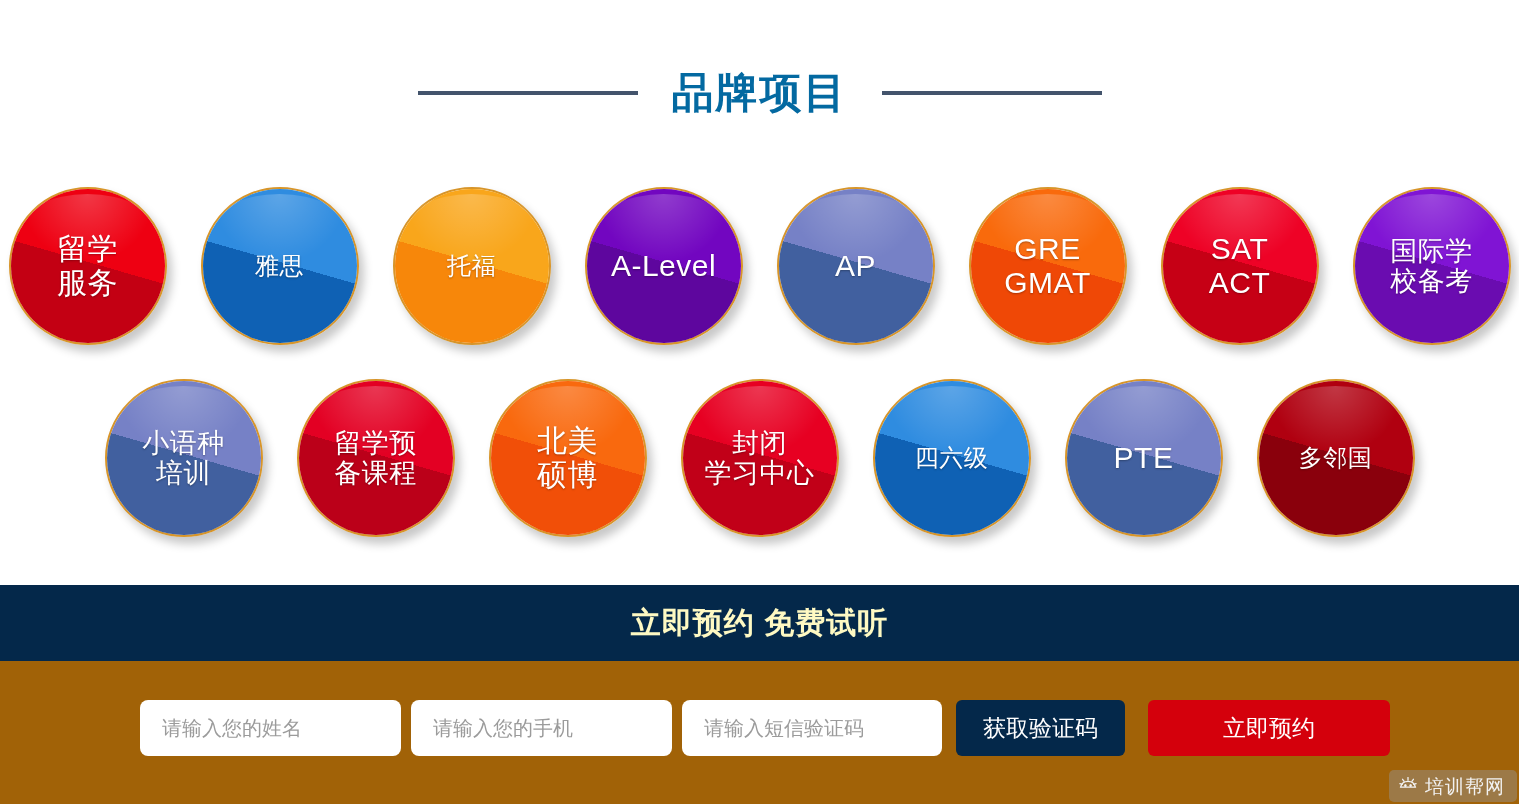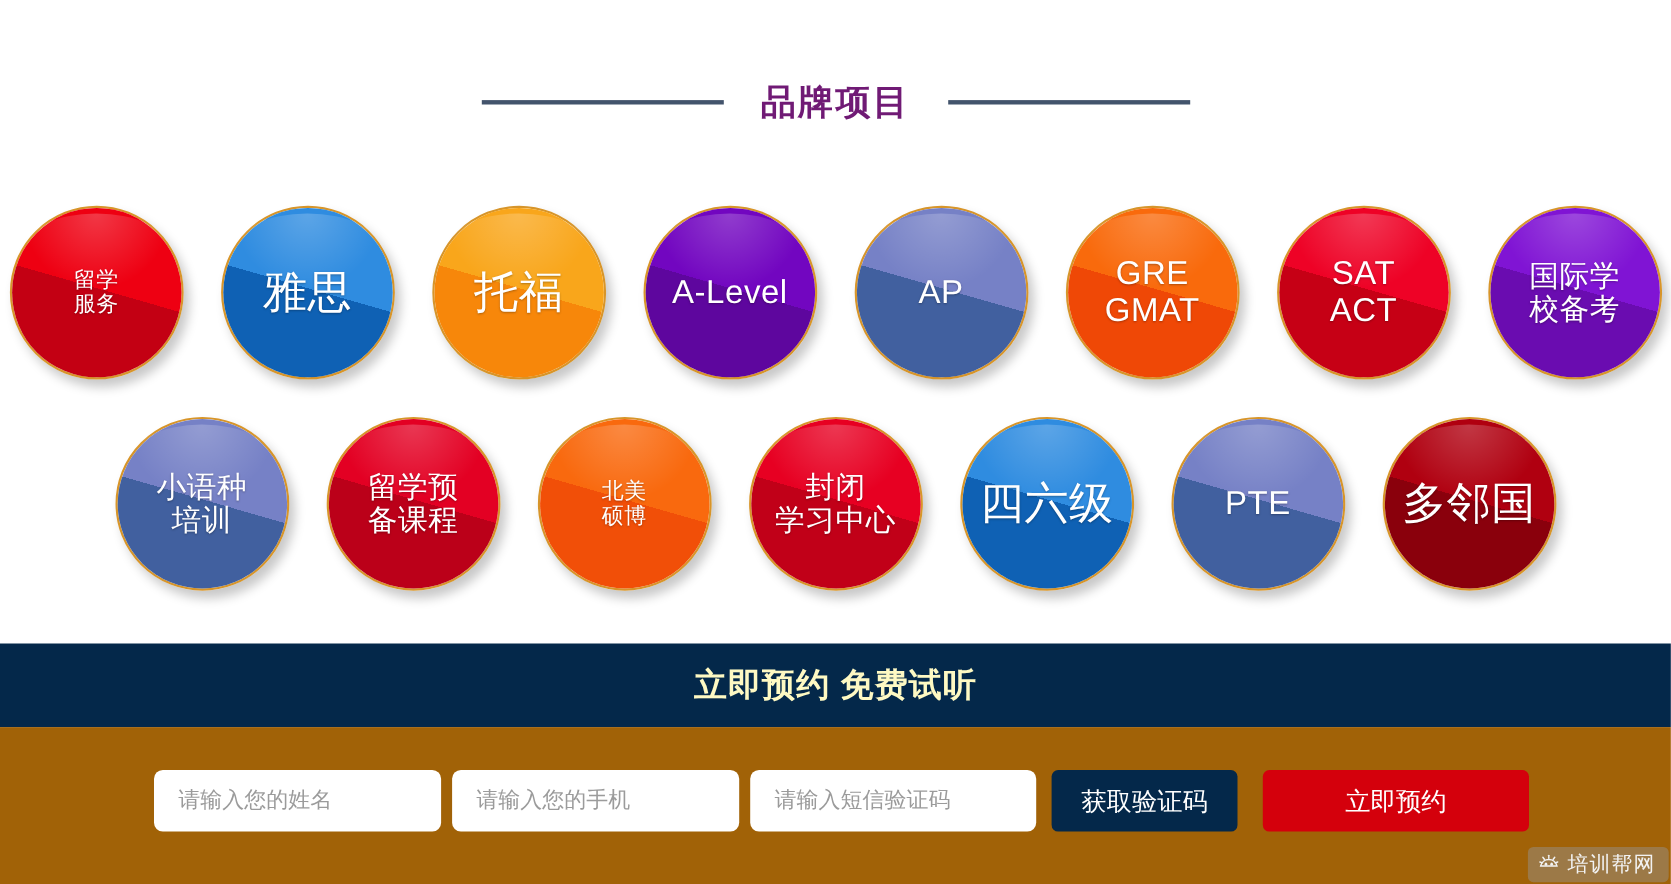--- a/index.html
+++ b/index.html
@@ -32,23 +32,23 @@
     justify-content: center;
     gap: 34px;
   }
   .heading-rule {
     width: 220px;
     height: 4px;
     background: #43546c;
     flex: none;
   }
   .heading-text {
-    font-size: 32px;
+    font-size: 42px;
     font-weight: bold;
-    color: #701a75;
+    color: #0369a1;
     letter-spacing: 2px;
     line-height: 1;
     white-space: nowrap;
   }
 
   
   .circles-area {
     position: absolute;
     left: 0;
     top: 176px;
@@ -104,26 +104,26 @@
     border-radius: 50%;
     background: radial-gradient(ellipse at 50% 0%, rgba(255,255,255,0.22), rgba(255,255,255,0) 70%);
     pointer-events: none;
   }
   .badge .label {
     position: relative;
     z-index: 3;
     color: #ffffff;
     text-align: center;
     line-height: 1.12;
-    font-size: 40px;
+    font-size: 24px;
     letter-spacing: 0.5px;
     text-shadow: 0 1px 2px rgba(0,0,0,0.30);
     white-space: nowrap;
   }
-  .badge .label.two-line { font-size: 20px; }
+  .badge .label.two-line { font-size: 30px; }
   .badge .label.small    { font-size: 27px; }
   .badge .label.latin    { font-size: 30px; letter-spacing: 0.5px; }
 
   
   .cta-banner {
     position: absolute;
     left: 0;
     top: 585px;
     width: 1519px;
     height: 76px;

